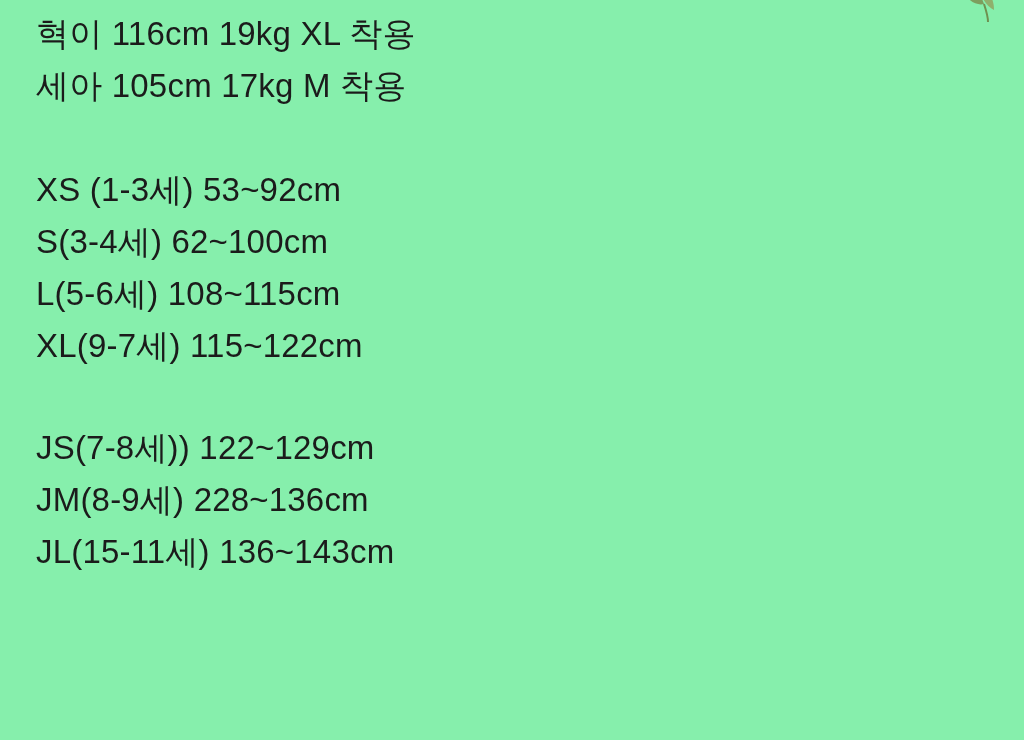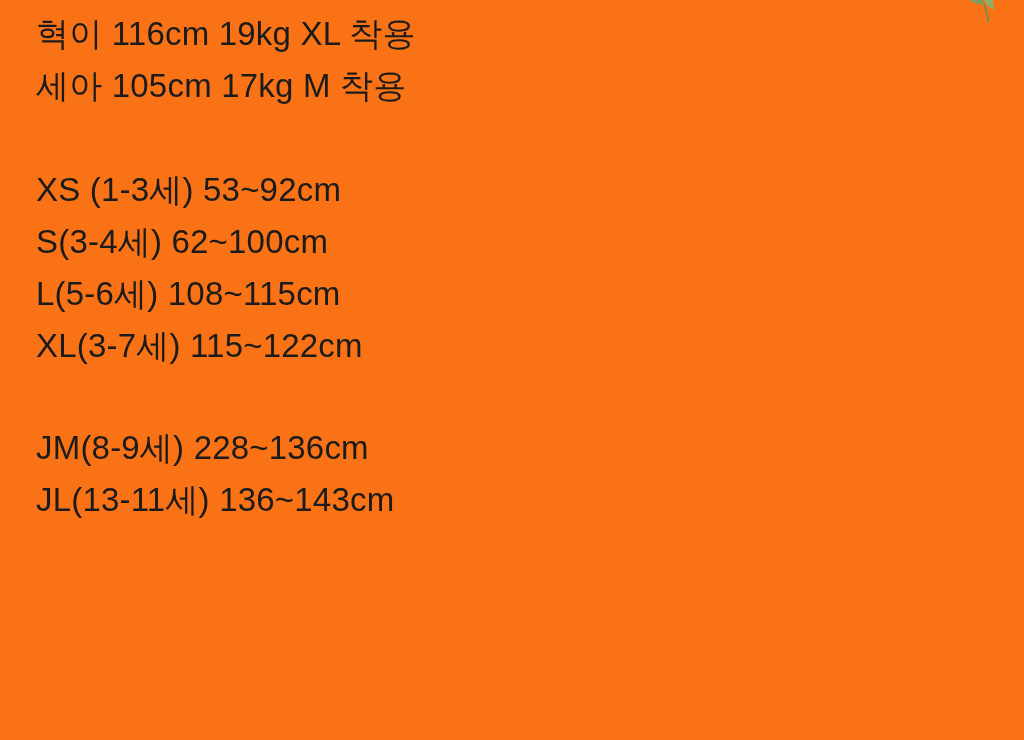--- a/index.html
+++ b/index.html
@@ -11,21 +11,21 @@
     height: 740px;
     background: #ffffff;
     font-family: "Liberation Sans", sans-serif;
     overflow: hidden;
     position: relative;
   }
   .page {
     position: relative;
     width: 1024px;
     height: 740px;
-    background: #f97316;
+    background: #86efac;
     box-sizing: border-box;
     padding-left: 17px;
   }
   .corner-leaf {
     position: absolute;
     top: -18px;
     right: 8px;
     width: 58px;
     height: 40px;
     overflow: hidden;
@@ -71,24 +71,25 @@
       <div class="line">혁이 116cm 19kg XL 착용</div>
       <div class="line">세아 105cm 17kg M 착용</div>
     </div>
 
     <div class="gap"></div>
 
     <div>
       <div class="line">XS (1-3세) 53~92cm</div>
       <div class="line">S(3-4세) 62~100cm</div>
       <div class="line">L(5-6세) 108~115cm</div>
-      <div class="line">XL(3-7세) 115~122cm</div>
+      <div class="line">XL(9-7세) 115~122cm</div>
     </div>
 
     <div class="gap-small"></div>
 
     <div>
+      <div class="line">JS(7-8세)) 122~129cm</div>
       <div class="line">JM(8-9세) 228~136cm</div>
-      <div class="line">JL(13-11세) 136~143cm</div>
+      <div class="line">JL(15-11세) 136~143cm</div>
     </div>
 
   </div>
 </div>
 
 </body></html>

